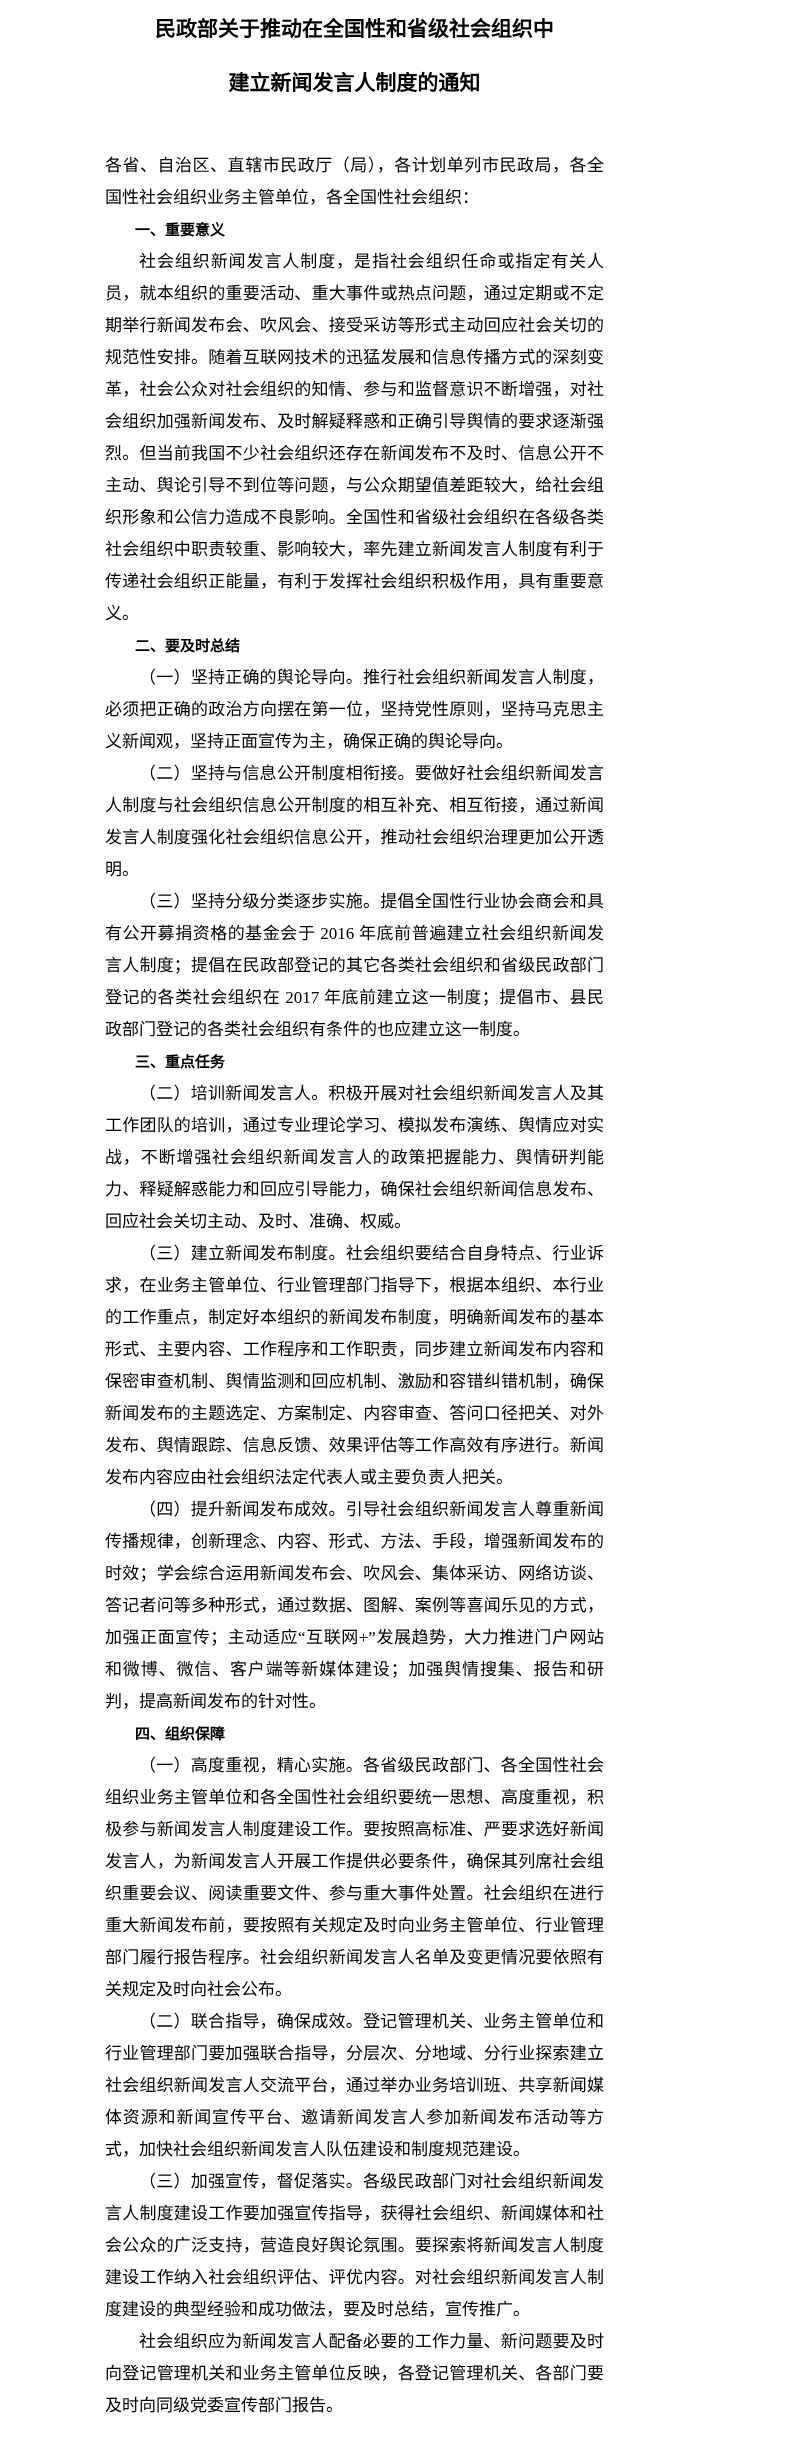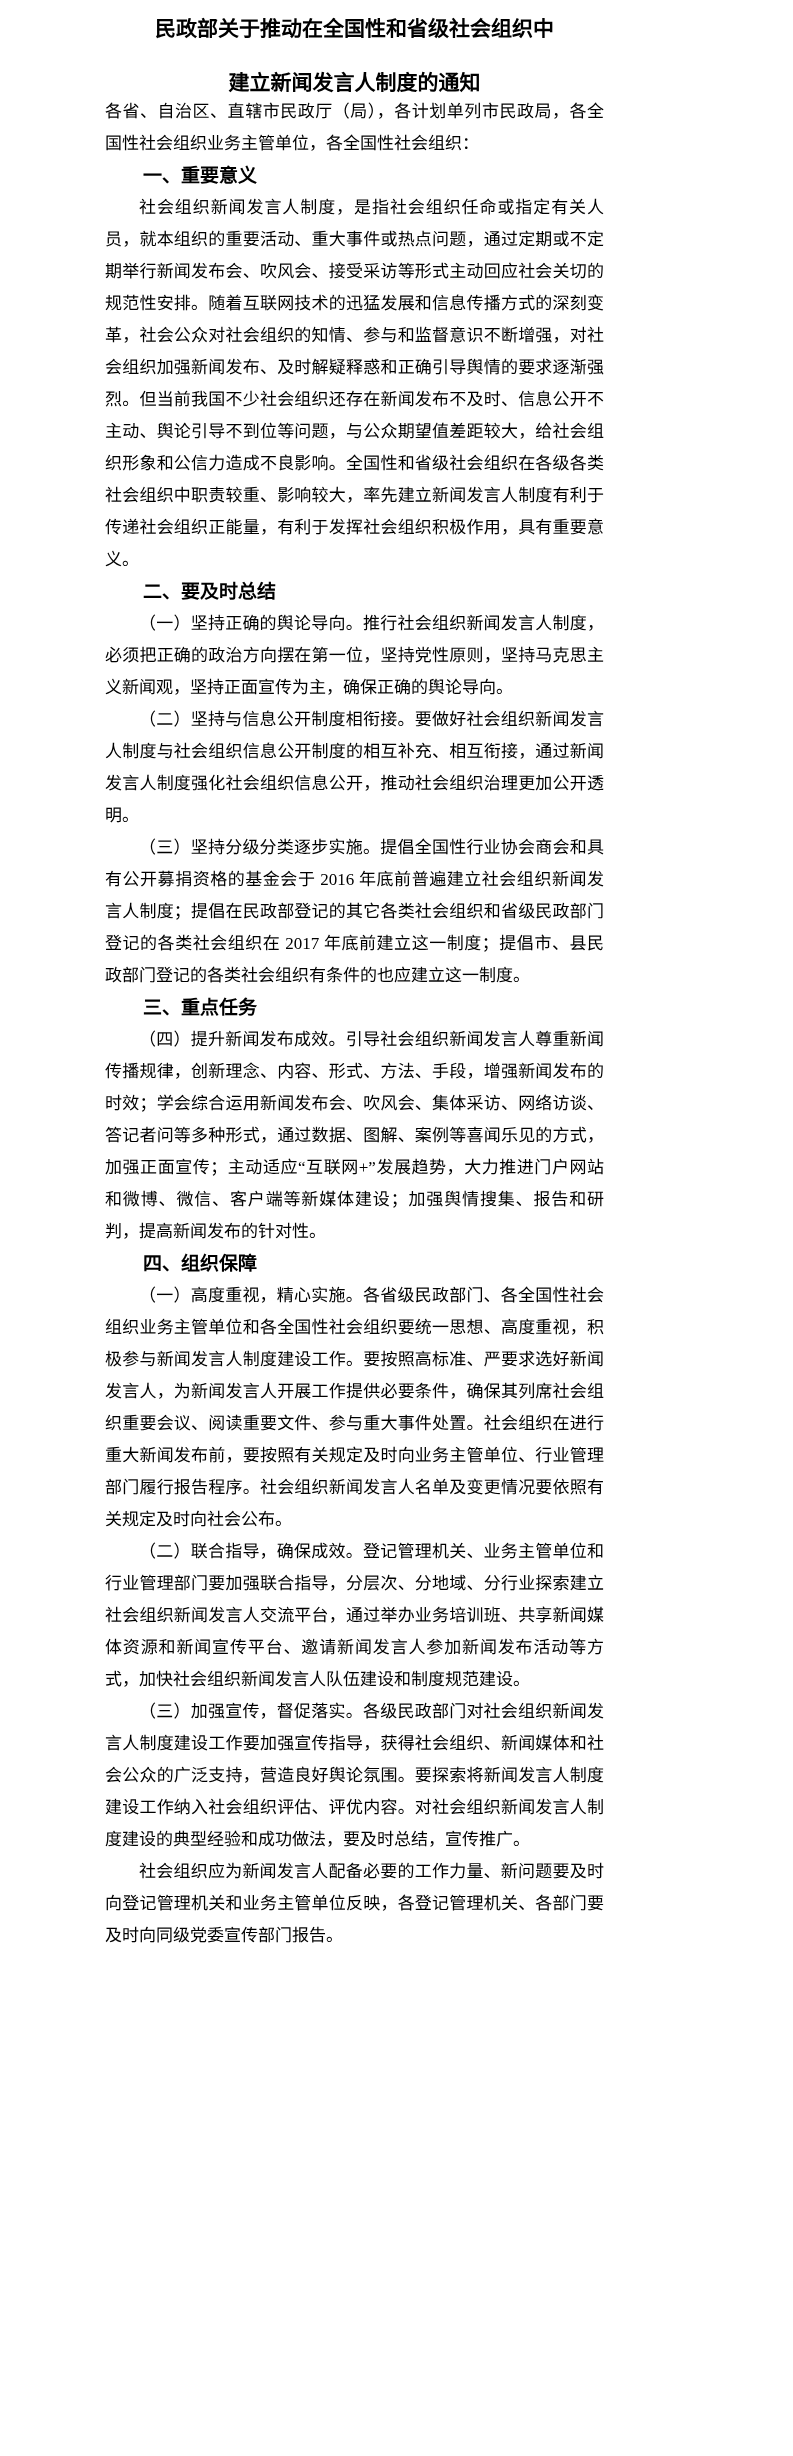--- a/index.html
+++ b/index.html
@@ -24,36 +24,37 @@
     font-family: "Liberation Sans", "DejaVu Sans", sans-serif;
     font-weight: bold;
     font-size: 21px;
     line-height: 26px;
     margin: 0;
   }
   .doc-title.line2 {
     margin-top: 28px;
   }
   .doc-body {
+    margin-top: 54px;
     padding: 0 105px;
     font-size: 17px;
     line-height: 32px;
     text-align: justify;
   }
   .doc-body p {
     margin: 0;
     text-indent: 2em;
     word-break: break-all;
   }
   .section-heading {
     margin: 0;
     text-indent: 2em;
     font-family: "Liberation Sans", "DejaVu Sans", sans-serif;
     font-weight: bold;
-    font-size: 19px;
+    font-size: 15px;
     line-height: 32px;
   }
 </style>
 </head>
 <body>
 
 <div class="page">
 
   <div class="title-block">
     <h1 class="doc-title line1">民政部关于推动在全国性和省级社会组织中</h1>
@@ -67,20 +68,22 @@
 
     <h2 class="section-heading">一、重要意义</h2>
     <p>社会组织新闻发言人制度，是指社会组织任命或指定有关人员，就本组织的重要活动、重大事件或热点问题，通过定期或不定期举行新闻发布会、吹风会、接受采访等形式主动回应社会关切的规范性安排。随着互联网技术的迅猛发展和信息传播方式的深刻变革，社会公众对社会组织的知情、参与和监督意识不断增强，对社会组织加强新闻发布、及时解疑释惑和正确引导舆情的要求逐渐强烈。但当前我国不少社会组织还存在新闻发布不及时、信息公开不主动、舆论引导不到位等问题，与公众期望值差距较大，给社会组织形象和公信力造成不良影响。全国性和省级社会组织在各级各类社会组织中职责较重、影响较大，率先建立新闻发言人制度有利于传递社会组织正能量，有利于发挥社会组织积极作用，具有重要意义。</p>
 
     <h2 class="section-heading">二、要及时总结</h2>
     <p>（一）坚持正确的舆论导向。推行社会组织新闻发言人制度，必须把正确的政治方向摆在第一位，坚持党性原则，坚持马克思主义新闻观，坚持正面宣传为主，确保正确的舆论导向。</p>
     <p>（二）坚持与信息公开制度相衔接。要做好社会组织新闻发言人制度与社会组织信息公开制度的相互补充、相互衔接，通过新闻发言人制度强化社会组织信息公开，推动社会组织治理更加公开透明。</p>
     <p>（三）坚持分级分类逐步实施。提倡全国性行业协会商会和具有公开募捐资格的基金会于 2016 年底前普遍建立社会组织新闻发言人制度；提倡在民政部登记的其它各类社会组织和省级民政部门登记的各类社会组织在 2017 年底前建立这一制度；提倡市、县民政部门登记的各类社会组织有条件的也应建立这一制度。</p>
 
     <h2 class="section-heading">三、重点任务</h2>
+    <p>（二）培训新闻发言人。积极开展对社会组织新闻发言人及其工作团队的培训，通过专业理论学习、模拟发布演练、舆情应对实战，不断增强社会组织新闻发言人的政策把握能力、舆情研判能力、释疑解惑能力和回应引导能力，确保社会组织新闻信息发布、回应社会关切主动、及时、准确、权威。</p>
+    <p>（三）建立新闻发布制度。社会组织要结合自身特点、行业诉求，在业务主管单位、行业管理部门指导下，根据本组织、本行业的工作重点，制定好本组织的新闻发布制度，明确新闻发布的基本形式、主要内容、工作程序和工作职责，同步建立新闻发布内容和保密审查机制、舆情监测和回应机制、激励和容错纠错机制，确保新闻发布的主题选定、方案制定、内容审查、答问口径把关、对外发布、舆情跟踪、信息反馈、效果评估等工作高效有序进行。新闻发布内容应由社会组织法定代表人或主要负责人把关。</p>
     <p>（四）提升新闻发布成效。引导社会组织新闻发言人尊重新闻传播规律，创新理念、内容、形式、方法、手段，增强新闻发布的时效；学会综合运用新闻发布会、吹风会、集体采访、网络访谈、答记者问等多种形式，通过数据、图解、案例等喜闻乐见的方式，加强正面宣传；主动适应“互联网+”发展趋势，大力推进门户网站和微博、微信、客户端等新媒体建设；加强舆情搜集、报告和研判，提高新闻发布的针对性。</p>
 
     <h2 class="section-heading">四、组织保障</h2>
     <p>（一）高度重视，精心实施。各省级民政部门、各全国性社会组织业务主管单位和各全国性社会组织要统一思想、高度重视，积极参与新闻发言人制度建设工作。要按照高标准、严要求选好新闻发言人，为新闻发言人开展工作提供必要条件，确保其列席社会组织重要会议、阅读重要文件、参与重大事件处置。社会组织在进行重大新闻发布前，要按照有关规定及时向业务主管单位、行业管理部门履行报告程序。社会组织新闻发言人名单及变更情况要依照有关规定及时向社会公布。</p>
     <p>（二）联合指导，确保成效。登记管理机关、业务主管单位和行业管理部门要加强联合指导，分层次、分地域、分行业探索建立社会组织新闻发言人交流平台，通过举办业务培训班、共享新闻媒体资源和新闻宣传平台、邀请新闻发言人参加新闻发布活动等方式，加快社会组织新闻发言人队伍建设和制度规范建设。</p>
     <p>（三）加强宣传，督促落实。各级民政部门对社会组织新闻发言人制度建设工作要加强宣传指导，获得社会组织、新闻媒体和社会公众的广泛支持，营造良好舆论氛围。要探索将新闻发言人制度建设工作纳入社会组织评估、评优内容。对社会组织新闻发言人制度建设的典型经验和成功做法，要及时总结，宣传推广。</p>
     <p>社会组织应为新闻发言人配备必要的工作力量、新问题要及时向登记管理机关和业务主管单位反映，各登记管理机关、各部门要及时向同级党委宣传部门报告。</p>
 
   </div>
 </div>

